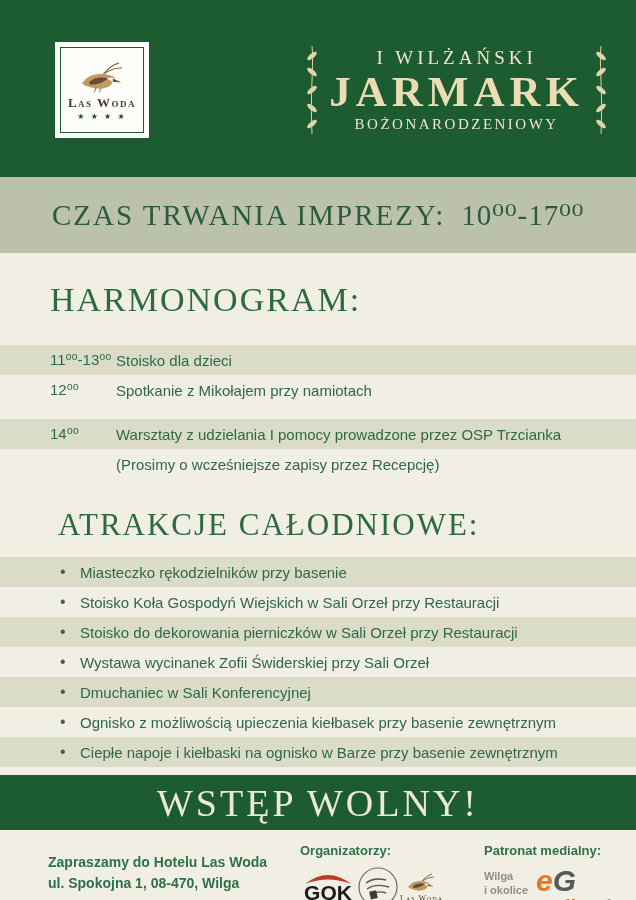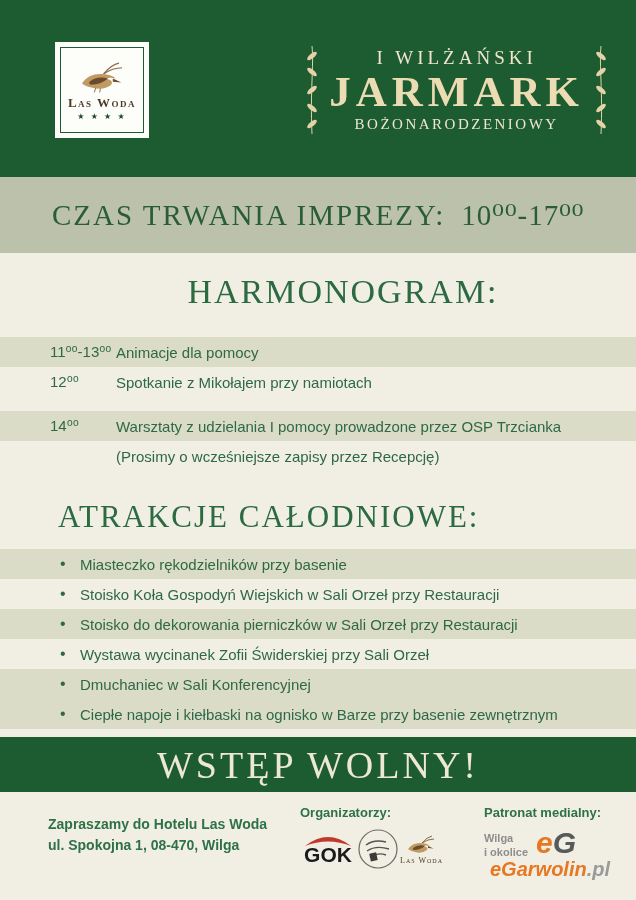--- a/index.html
+++ b/index.html
@@ -20,21 +20,21 @@
   .title-line3 { font-size:15px; letter-spacing:2.5px; color:#f0e6cc; }
 
   
   .band-duration { height:76px; background:#bcc1ab; display:flex; align-items:center; padding-left:52px; color:#295c3a; font-family:"Liberation Serif","DejaVu Serif",serif; }
   .band-duration .label { font-size:29px; letter-spacing:2px; }
   .band-duration .time { font-size:29px; letter-spacing:1px; margin-left:16px; }
 
   
   .content { background:#f1efe3; }
   .section-heading { font-family:"Liberation Serif","DejaVu Serif",serif; color:#2c6a42; font-weight:400; }
-  .heading-harmonogram { font-size:34px; letter-spacing:2px; padding:20px 0 12px 50px;text-align:center; }
+  .heading-harmonogram { font-size:34px; letter-spacing:2px; padding:28px 0 12px 50px; }
   .heading-atrakcje { font-size:31px; letter-spacing:2px; padding:28px 0 14px 58px; }
 
   .sched-row { height:30px; display:flex; align-items:center; padding-left:50px; font-size:15px; color:#2f6847; }
   .sched-row.striped { background:#dadcc8;margin-top:14px; }
   .sched-time { width:66px; flex:none; }
   .sched-text { }
 
   .bullet-row { height:30px; display:flex; align-items:center; padding-left:60px; font-size:15px; color:#2f6847; }
   .bullet-row.striped { background:#dadcc8; }
   .bullet-row .dot { width:20px; flex:none; }
@@ -111,21 +111,21 @@
   <div class="band-duration">
     <span class="label">CZAS TRWANIA IMPREZY:</span>
     <span class="time">10⁰⁰-17⁰⁰</span>
   </div>
 
   <div class="content">
     <div class="section-heading heading-harmonogram">HARMONOGRAM:</div>
 
     <div class="sched-row striped">
       <span class="sched-time">11⁰⁰-13⁰⁰</span>
-      <span class="sched-text">Animacje dla pomocy</span>
+      <span class="sched-text">Stoisko dla dzieci</span>
     </div>
     <div class="sched-row">
       <span class="sched-time">12⁰⁰</span>
       <span class="sched-text">Spotkanie z Mikołajem przy namiotach</span>
     </div>
     <div class="sched-row striped">
       <span class="sched-time">14⁰⁰</span>
       <span class="sched-text">Warsztaty z udzielania I pomocy prowadzone przez OSP Trzcianka</span>
     </div>
     <div class="sched-row">
@@ -147,20 +147,24 @@
       <span class="dot"></span>
       <span>Stoisko do dekorowania pierniczków w Sali Orzeł przy Restauracji</span>
     </div>
     <div class="bullet-row">
       <span class="dot"></span>
       <span>Wystawa wycinanek Zofii Świderskiej przy Sali Orzeł</span>
     </div>
     <div class="bullet-row striped">
       <span class="dot"></span>
       <span>Dmuchaniec w Sali Konferencyjnej</span>
+    </div>
+    <div class="bullet-row">
+      <span class="dot"></span>
+      <span>Ognisko z możliwością upieczenia kiełbasek przy basenie zewnętrznym</span>
     </div>
     <div class="bullet-row striped">
       <span class="dot"></span>
       <span>Ciepłe napoje i kiełbaski na ognisko w Barze przy basenie zewnętrznym</span>
     </div>
   </div>
 
   <div class="band-free">
     <div class="free-text">WSTĘP WOLNY!</div>
   </div>

